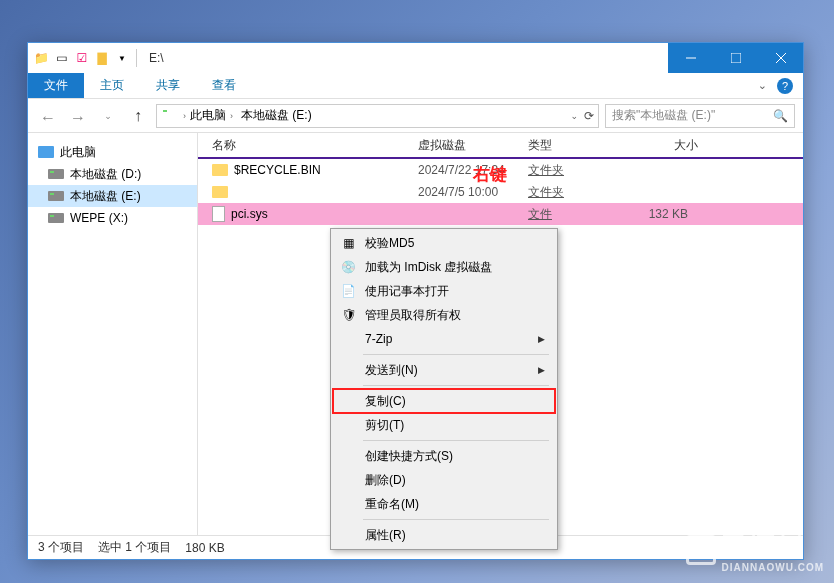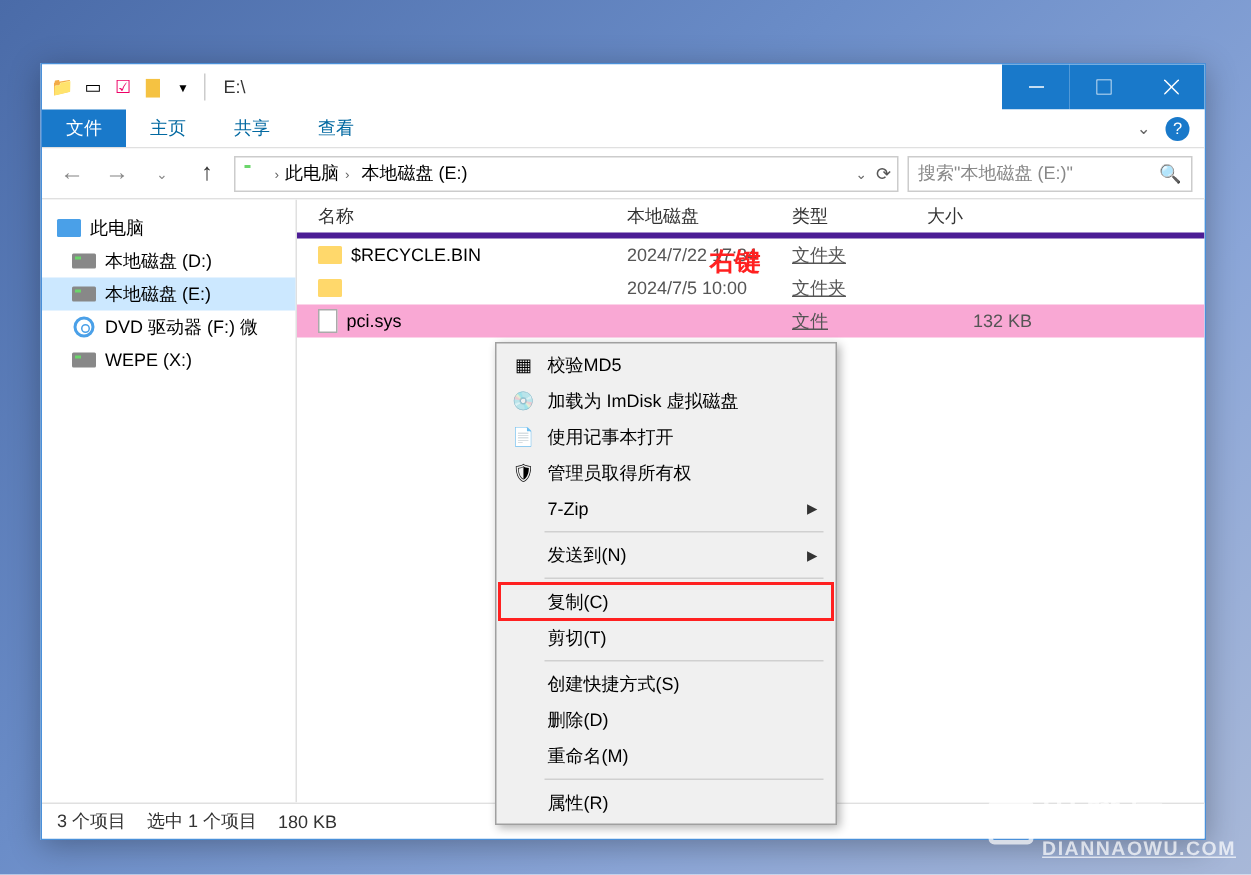--- a/index.html
+++ b/index.html
@@ -33,43 +33,43 @@
   .tree-item { display: flex; align-items: center; height: 22px; padding: 0 8px 0 20px; font-size: 12px; gap: 6px; }
   .tree-item.root { padding-left: 10px; font-weight: normal; }
   .tree-item.selected { background: #cce8ff; }
   .tree-icon { width: 16px; height: 16px; display: inline-flex; align-items: center; justify-content: center; }
   .drive-ico { width: 16px; height: 10px; background: #888; border-radius: 1px; position: relative; }
   .drive-ico::before { content: ''; position: absolute; left: 2px; top: 2px; width: 4px; height: 2px; background: #6bd66b; }
   .cd-ico { width: 14px; height: 14px; border: 2px solid #4aa0e8; border-radius: 50%; position: relative; }
   .cd-ico::before { content:''; position:absolute; left:3px; top:3px; width:4px; height:4px; border-radius:50%; background:#fff; border:1px solid #4aa0e8; }
   .pc-ico { width:16px; height:12px; background:#4aa0e8; border-radius:1px; position:relative; }
   .main { flex: 1; background: #fff; position: relative; }
-  .cols { display: flex; height: 26px; align-items: center; font-size: 12px; color: #333; border-bottom: 4px solid #4c1d95; }
+  .cols { display: flex; height: 26px; align-items: center; font-size: 12px; color: #333; border-bottom: 2px solid #4c1d95; }
   .col-name { width: 220px; padding-left: 14px; }
   .col-date { width: 110px; }
   .col-type { width: 90px; }
-  .col-size { width: 80px; }
+  .col-size { width: 80px; text-align: right; }
   .row { display: flex; height: 22px; align-items: center; font-size: 12px; }
   .row.selected { background: #f9a8d4; }
   .row .c-name { width: 220px; padding-left: 14px; display: flex; align-items: center; gap: 6px; }
   .row .c-date { width: 110px; color: #555; }
   .row .c-type { width: 90px; color: #555; text-decoration: underline; }
   .row .c-size { width: 80px; color: #555; text-align: right; padding-right: 10px; }
   .folder-ico { width: 16px; height: 12px; background: #ffd86b; border-radius: 1px; }
   .file-ico { width: 13px; height: 16px; background: #fff; border: 1px solid #aaa; }
   .annotation { position: absolute; left: 275px; top: 4px; color: #ff2020; font-size: 17px; font-weight: bold; z-index: 5; }
   .ctxmenu { position: absolute; left: 330px; top: 228px; width: 228px; background: #f0f0f0; border: 1px solid #a0a0a0; box-shadow: 2px 2px 6px rgba(0,0,0,.3); z-index: 10; padding: 2px; }
   .menu-item { height: 24px; display: flex; align-items: center; font-size: 12px; padding: 0 28px 0 32px; position: relative; }
   .menu-item.hl { outline: 2px solid #ff2020; outline-offset: -1px; }
   .menu-icon { position: absolute; left: 8px; width: 16px; height: 16px; display: flex; align-items: center; justify-content: center; }
   .menu-sep { height: 1px; background: #d0d0d0; margin: 3px 6px 3px 30px; }
   .menu-arrow { position: absolute; right: 10px; font-size: 9px; color: #333; }
   .statusbar { height: 24px; background: #fff; border-top: 1px solid #e0e0e0; display: flex; align-items: center; font-size: 12px; color: #333; padding: 0 10px; gap: 14px; }
   .watermark { position: absolute; right: 10px; bottom: 10px; color: rgba(255,255,255,.7); font-size: 26px; font-weight: bold; letter-spacing: 2px; display:flex; align-items:center; gap:6px; }
-  .wm-sub { font-size: 13px; display:block; letter-spacing:1px;text-decoration:underline; }
+  .wm-sub { font-size: 10px; display:block; letter-spacing:1px; }
   .wm-logo { width:30px; height:30px; border:3px solid rgba(255,255,255,.7); border-radius:4px; display:flex; align-items:center; justify-content:center; font-size:18px; }
 </style>
 </head>
 <body>
 
 <div class="star" style="top:70px;left:200px">✦</div>
 <div class="star" style="top:120px;left:700px">✦</div>
 
 <div class="window">
 
@@ -156,37 +156,31 @@
             <span>本地磁盘 (D:)</span>
           </div>
           <div class="tree-item selected">
             <span class="tree-icon">
               <span class="drive-ico"></span>
             </span>
             <span>本地磁盘 (E:)</span>
           </div>
           <div class="tree-item">
             <span class="tree-icon">
-              <span class="cd-ico"></span>
-            </span>
-            <span>DVD 驱动器 (F:) 微</span>
-          </div>
-          <div class="tree-item">
-            <span class="tree-icon">
               <span class="drive-ico"></span>
             </span>
             <span>WEPE (X:)</span>
           </div>
         </div>
     </div>
 
     <div class="main">
       <div class="cols">
         <div class="col-name">名称</div>
-        <div class="col-date">本地磁盘</div>
+        <div class="col-date">虚拟磁盘</div>
         <div class="col-type">类型</div>
         <div class="col-size">大小</div>
       </div>
       <div id="file-rows" style="position:relative;">
         <div class="annotation">右键</div>
       <div class="row">
             <div class="c-name">
               <span class="folder-ico"></span>
               <span>$RECYCLE.BIN</span>
             </div>

